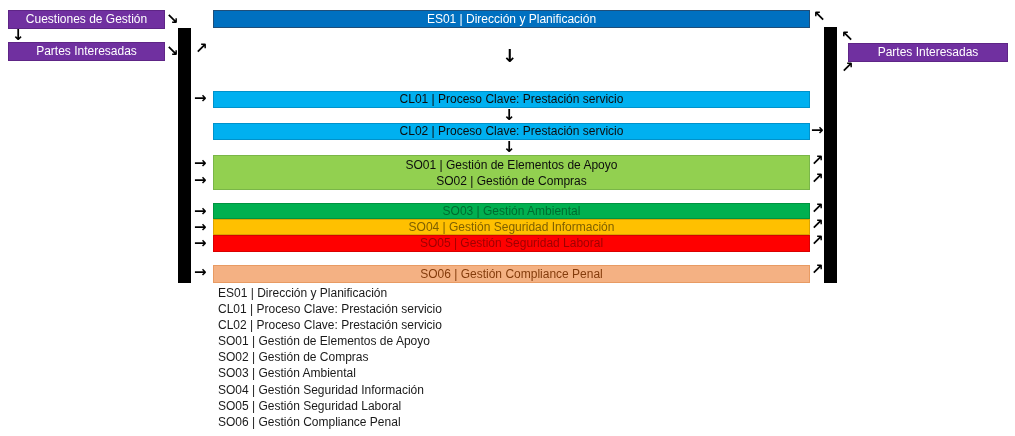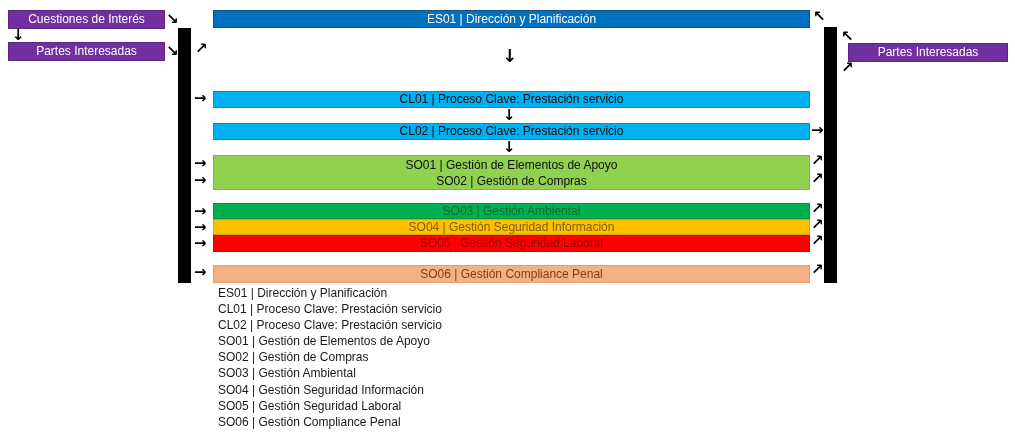--- a/index.html
+++ b/index.html
@@ -32,21 +32,21 @@
     position:absolute;left:218px;top:285px;font-size:12px;line-height:16.1px;
     color:#1a1a1a;white-space:nowrap;
   }
   .legend div{height:16.1px;}
 </style>
 </head>
 <body>
 
 <div class="canvas">
 
-  <div class="purple-box" style="left:8px;top:10px;width:157px;height:19px;line-height:17px;">Cuestiones de Interés</div>
+  <div class="purple-box" style="left:8px;top:10px;width:157px;height:19px;line-height:17px;">Cuestiones de Gestión</div>
   <span class="ar" style="left:166px;top:12px;">↘</span>
   <span class="ar" style="left:12px;top:28px;">↓</span>
   <div class="purple-box" style="left:8px;top:42px;width:157px;height:19px;line-height:17px;">Partes Interesadas</div>
   <span class="ar" style="left:166px;top:44px;">↘</span>
 
   <div class="black-bar" style="left:178px;top:28px;width:13px;height:255px;"></div>
   <span class="ar" style="left:195px;top:41px;">↗</span>
 
   <span class="ar" style="left:194px;top:91px;">→</span>
   <span class="ar" style="left:194px;top:156px;">→</span>

